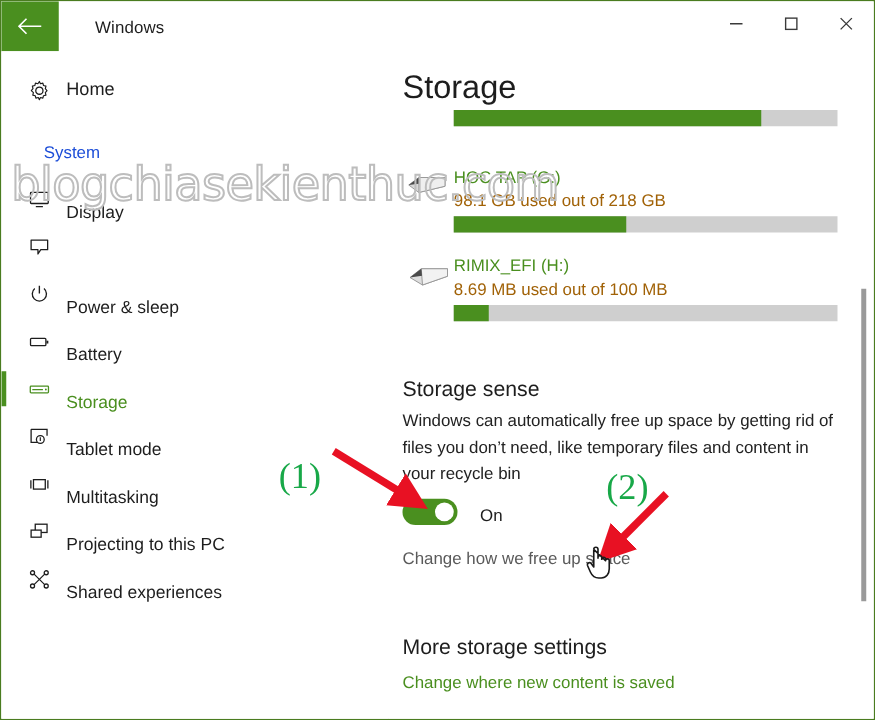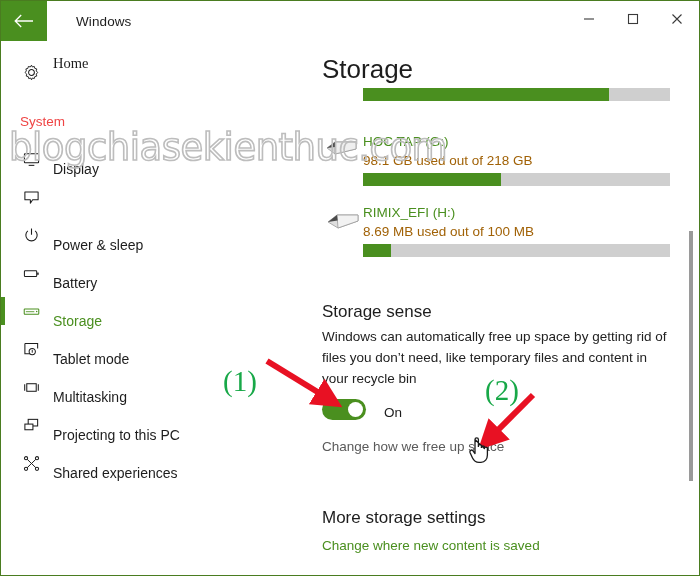--- a/index.html
+++ b/index.html
@@ -47,24 +47,23 @@
   }
 
   
   #sidebar {
     position: absolute; top: 40px; left: 0;
     width: 310px; height: 535px;
     background: #ffffff;
     overflow: hidden;
   }
   #home-row {
-    display: flex; 
+    display: flex; align-items: center;
     height: 34px; margin-top: 14px; padding-left: 13px;
     cursor: pointer;
-    font-family: Liberation Serif, serif;
   }
   #home-row .ico { width: 34px; display: flex; justify-content: center; align-items: center; }
   #home-row .lbl { font-size: 14.5px; color: #1d1d1d; padding-left: 5px; }
 
   #search-wrap {
     margin: 14px 0 0 17px;
     width: 258px; height: 31px;
     border: 1px solid #8c8c8c;
     background: #fff;
     display: flex; align-items: center;
@@ -72,22 +71,22 @@
   #search-input {
     flex: 1; border: none; outline: none;
     font-family: "Liberation Sans", sans-serif;
     font-size: 13.5px; color: #3a3a3a;
     padding-left: 9px; background: transparent;
   }
   #search-input::placeholder { color: #5a5a5a; }
   #search-icon { width: 28px; display: flex; justify-content: center; color: #444; }
 
   #sys-label {
-    margin: 25px 0 0 19px;
-    font-size: 13.5px; color: #ef4444;
+    margin: 25px 0 0 34px;
+    font-size: 13.5px; color: #1d4ed8;
   }
 
   #nav { margin-top: 11px; }
   .nav-item {
     position: relative;
     display: flex; align-items: center;
     height: 38px; padding-left: 13px;
     cursor: pointer;
   }
   .nav-item .ico {

